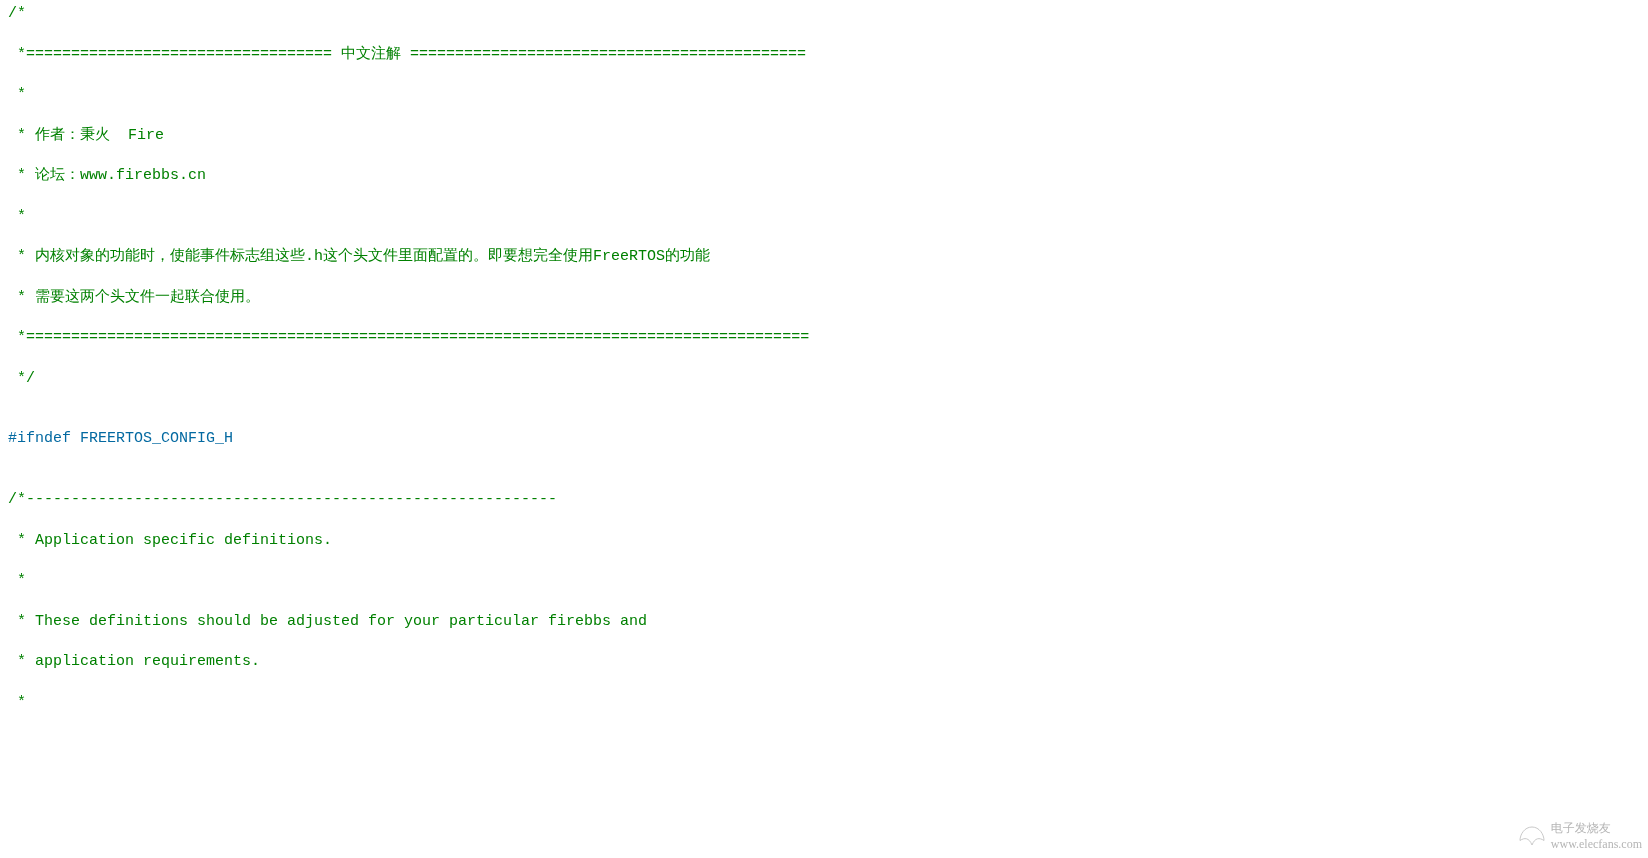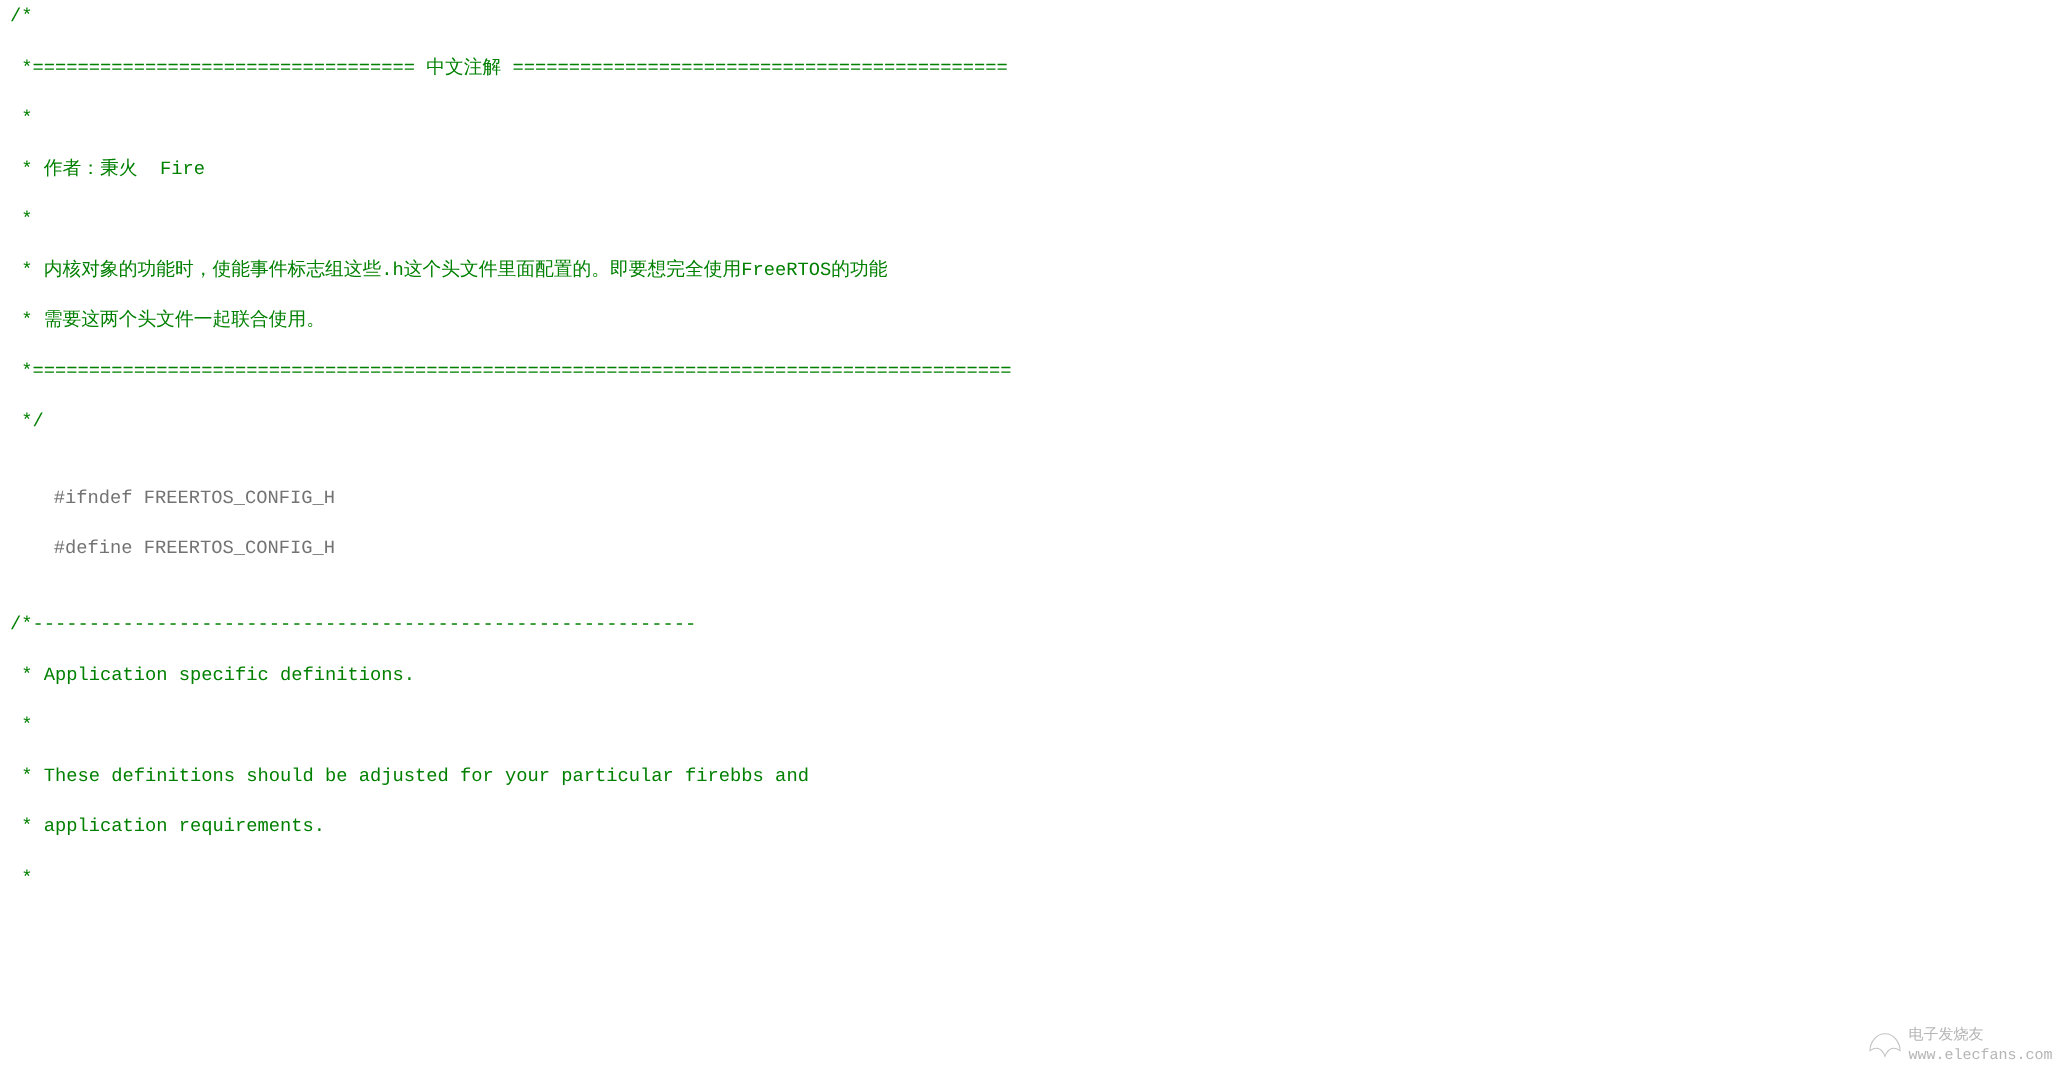--- a/index.html
+++ b/index.html
@@ -15,56 +15,56 @@
   }
   .code {
     white-space: pre;
     padding: 4px 0 0 0;
   }
   .ln {
     display: block;
     padding-left: 8px;
   }
   .comment { color: #008000; }
-  .preproc { color: #737373; margin-left: 35px; }
+  .preproc { color: #0369a1; }
   .fold {
     color: #808080;
     display: inline-block;
     width: 8px;
     margin-left: -8px;
   }
   .watermark {
     position: fixed;
     right: 6px;
     bottom: 6px;
     font-size: 12px;
     color: #a8a8a8;
-    font-family: Liberation Mono, monospace;
+    font-family: Liberation Serif, serif;
     display: flex;
     align-items: center;
     gap: 4px;
     opacity: 0.85;
   }
   .watermark svg { width: 30px; height: 24px; stroke:#b8b8b8; fill:none; stroke-width:1.2;}
 </style>
 </head>
 <body>
 
 <div class="code" id="code-container"><span class="ln"><span class="fold"></span><span class="comment">/*</span></span>
 <span class="ln"><span class="comment"> *================================== 中文注解 ============================================</span></span>
 <span class="ln"><span class="comment"> *</span></span>
 <span class="ln"><span class="comment"> * 作者：秉火  Fire</span></span>
+<span class="ln"><span class="comment"> * 论坛：www.firebbs.cn</span></span>
 <span class="ln"><span class="comment"> *</span></span>
 <span class="ln"><span class="comment"> * 内核对象的功能时，使能事件标志组这些.h这个头文件里面配置的。即要想完全使用FreeRTOS的功能</span></span>
 <span class="ln"><span class="comment"> * 需要这两个头文件一起联合使用。</span></span>
 <span class="ln"><span class="comment"> *=======================================================================================</span></span>
 <span class="ln"><span class="fold"></span><span class="comment"> */</span></span>
 <span class="ln"><span></span></span>
 <span class="ln"><span class="fold"></span><span class="preproc">#ifndef FREERTOS_CONFIG_H</span></span>
-<span class="ln"><span class="preproc">#define FREERTOS_CONFIG_H</span></span>
 <span class="ln"><span></span></span>
 <span class="ln"><span class="fold"></span><span class="comment">/*-----------------------------------------------------------</span></span>
 <span class="ln"><span class="comment"> * Application specific definitions.</span></span>
 <span class="ln"><span class="comment"> *</span></span>
 <span class="ln"><span class="comment"> * These definitions should be adjusted for your particular firebbs and</span></span>
 <span class="ln"><span class="comment"> * application requirements.</span></span>
 <span class="ln"><span class="comment"> *</span></span>
 
 
 

